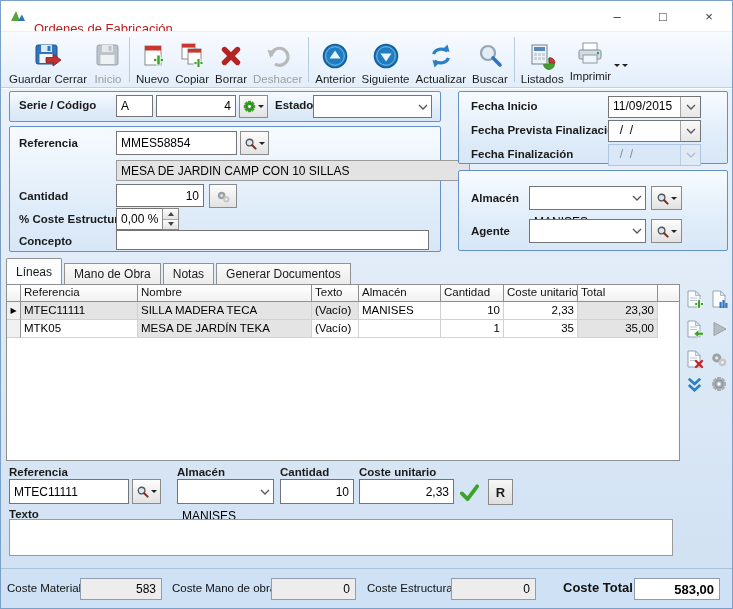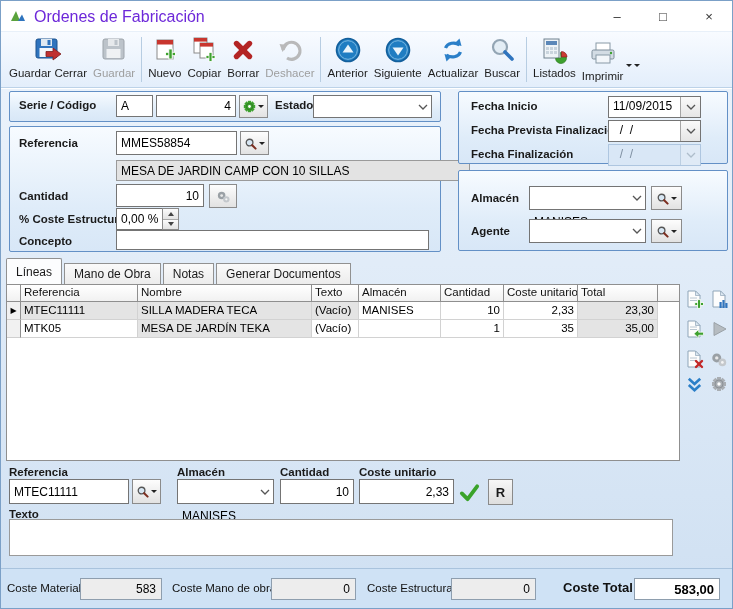--- a/index.html
+++ b/index.html
@@ -2,31 +2,31 @@
 <html><head>
 <meta charset="utf-8">
 <style>
   html,body{margin:0;padding:0;background:#9eb6ce;}
   *{box-sizing:border-box;font-family:"Liberation Sans",sans-serif;}
   .stage{position:relative;width:733px;height:609px;background:#fff;border:1px solid #7ba0c7;overflow:hidden;}
 
   
   .titlebar{position:absolute;left:0;top:0;width:100%;height:30px;background:#ffffff;}
   .title-ico{position:absolute;left:9px;top:7px;width:16px;height:16px;}
-  .title-text{position:absolute;left:33px;top:7px;font-size:16px;color:#6d28d9;}
+  .title-text{position:absolute;left:33px;top:20px;font-size:13px;color:#b91c1c;}
   .winbtn{position:absolute;top:0;width:46px;height:30px;display:flex;align-items:center;justify-content:center;
           font-size:13px;color:#333;}
   .winbtn.min{right:92px}.winbtn.max{right:46px}.winbtn.close{right:0}
 
   
   .toolbar{position:absolute;left:0;top:30px;width:100%;height:57px;
            background:linear-gradient(#f8fbff,#e3eefb);
            border-top:1px solid #e8f0f9;border-bottom:1px solid #bcd2e8;
            display:flex;align-items:stretch;padding-left:5px;}
-  .tb-btn{display:flex;flex-direction:column;align-items:center;justify-content:flex-start;
+  .tb-btn{display:flex;flex-direction:column;align-items:center;justify-content:flex-end;
           padding:3px 3px 2px 3px;cursor:default;}
   .tb-ico{width:30px;height:30px;display:block;}
   .tb-lbl{font-size:11.5px;color:#1c1c1c;margin-top:2px;white-space:nowrap;}
   .tb-btn.disabled .tb-lbl{color:#9e9e9e;}
   .tb-btn.disabled svg{opacity:.9;}
   .tb-sep{width:1px;background:#b7cde2;margin:5px 3px;}
   .tb-wrap{display:flex;align-items:center;}
   .tb-caret{width:0;height:0;border:3.5px solid transparent;border-top-color:#222;margin:14px 2px 0 0;}
 
   
@@ -132,21 +132,21 @@
       <span class="tb-lbl">Guardar Cerrar</span>
     </div>
 
     <div class="tb-btn disabled">
       <svg class="tb-ico" viewBox="0 0 30 30">
         <rect x="4" y="4" width="21" height="20" rx="2" fill="#b7bec5" stroke="#949ba2"></rect>
         <rect x="9" y="4" width="11" height="7" fill="#e5e8eb"></rect>
           <rect x="15.5" y="5" width="3" height="5" fill="#b7bec5"></rect>
         <rect x="7.5" y="14" width="14" height="9" fill="#eff1f3"></rect>
       </svg>
-      <span class="tb-lbl">Guardar</span>
+      <span class="tb-lbl">Inicio</span>
     </div>
 
     <div class="tb-sep"></div>
 
     <div class="tb-btn">
       <svg class="tb-ico" viewBox="0 0 30 30">
         <rect x="7" y="5" width="16" height="19" fill="#fff" stroke="#8a8a8a"></rect>
         <rect x="7" y="5" width="16" height="4.5" fill="#c8362e"></rect>
         <rect x="15.5" y="17.3" width="10" height="3.4" fill="#3ea12f" stroke="#fff" stroke-width="0.9"></rect>
         <rect x="18.8" y="14" width="3.4" height="10" fill="#3ea12f" stroke="#fff" stroke-width="0.9"></rect>

